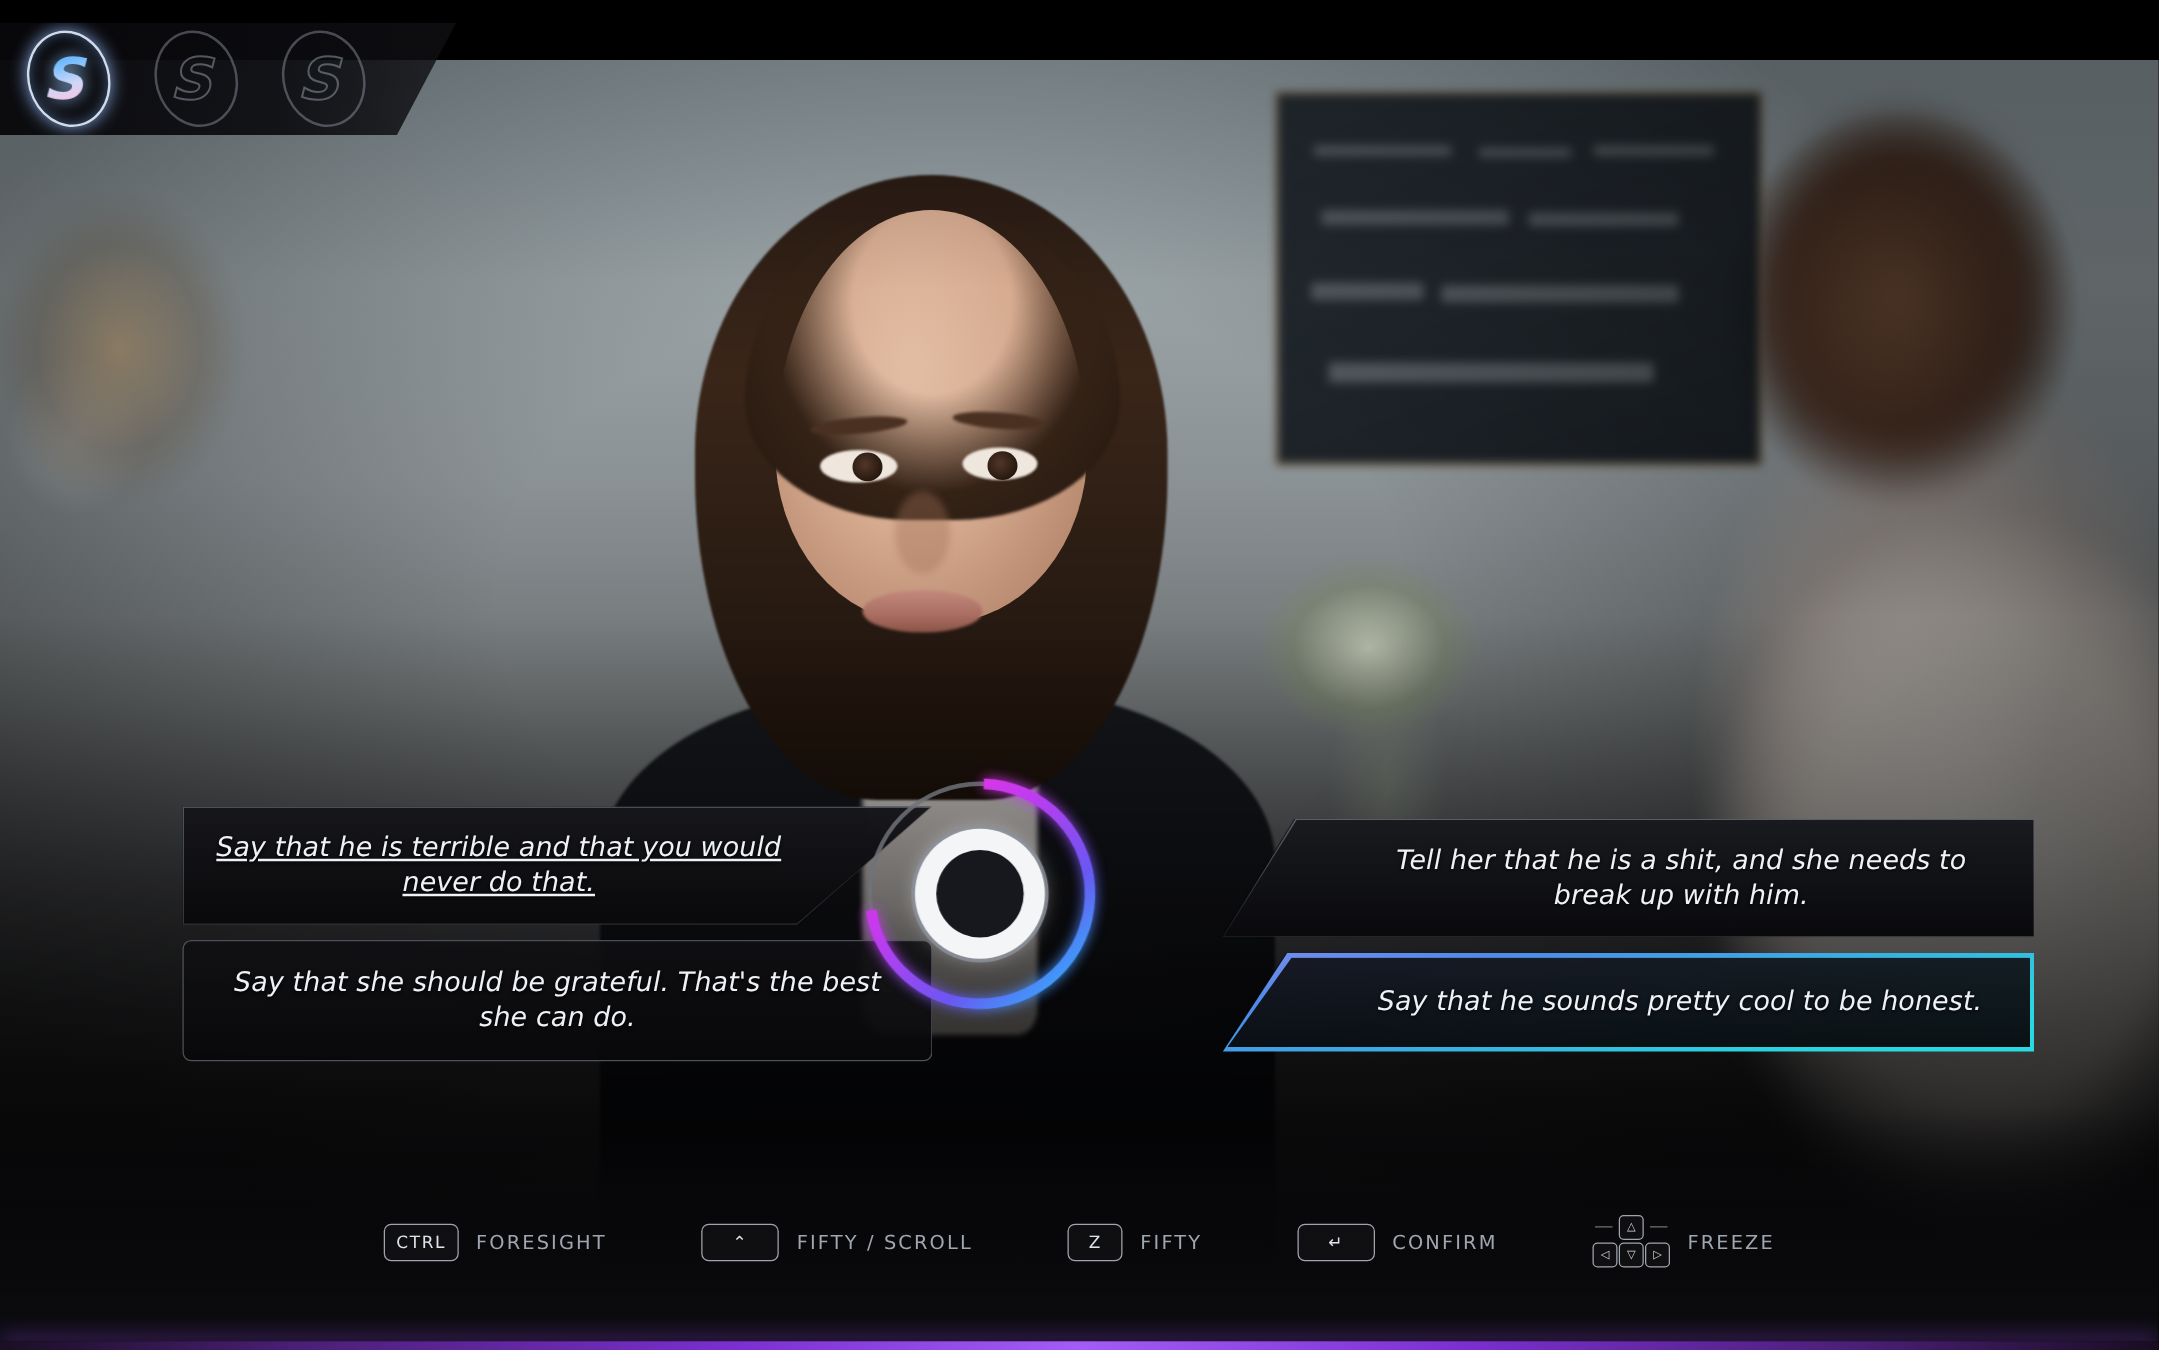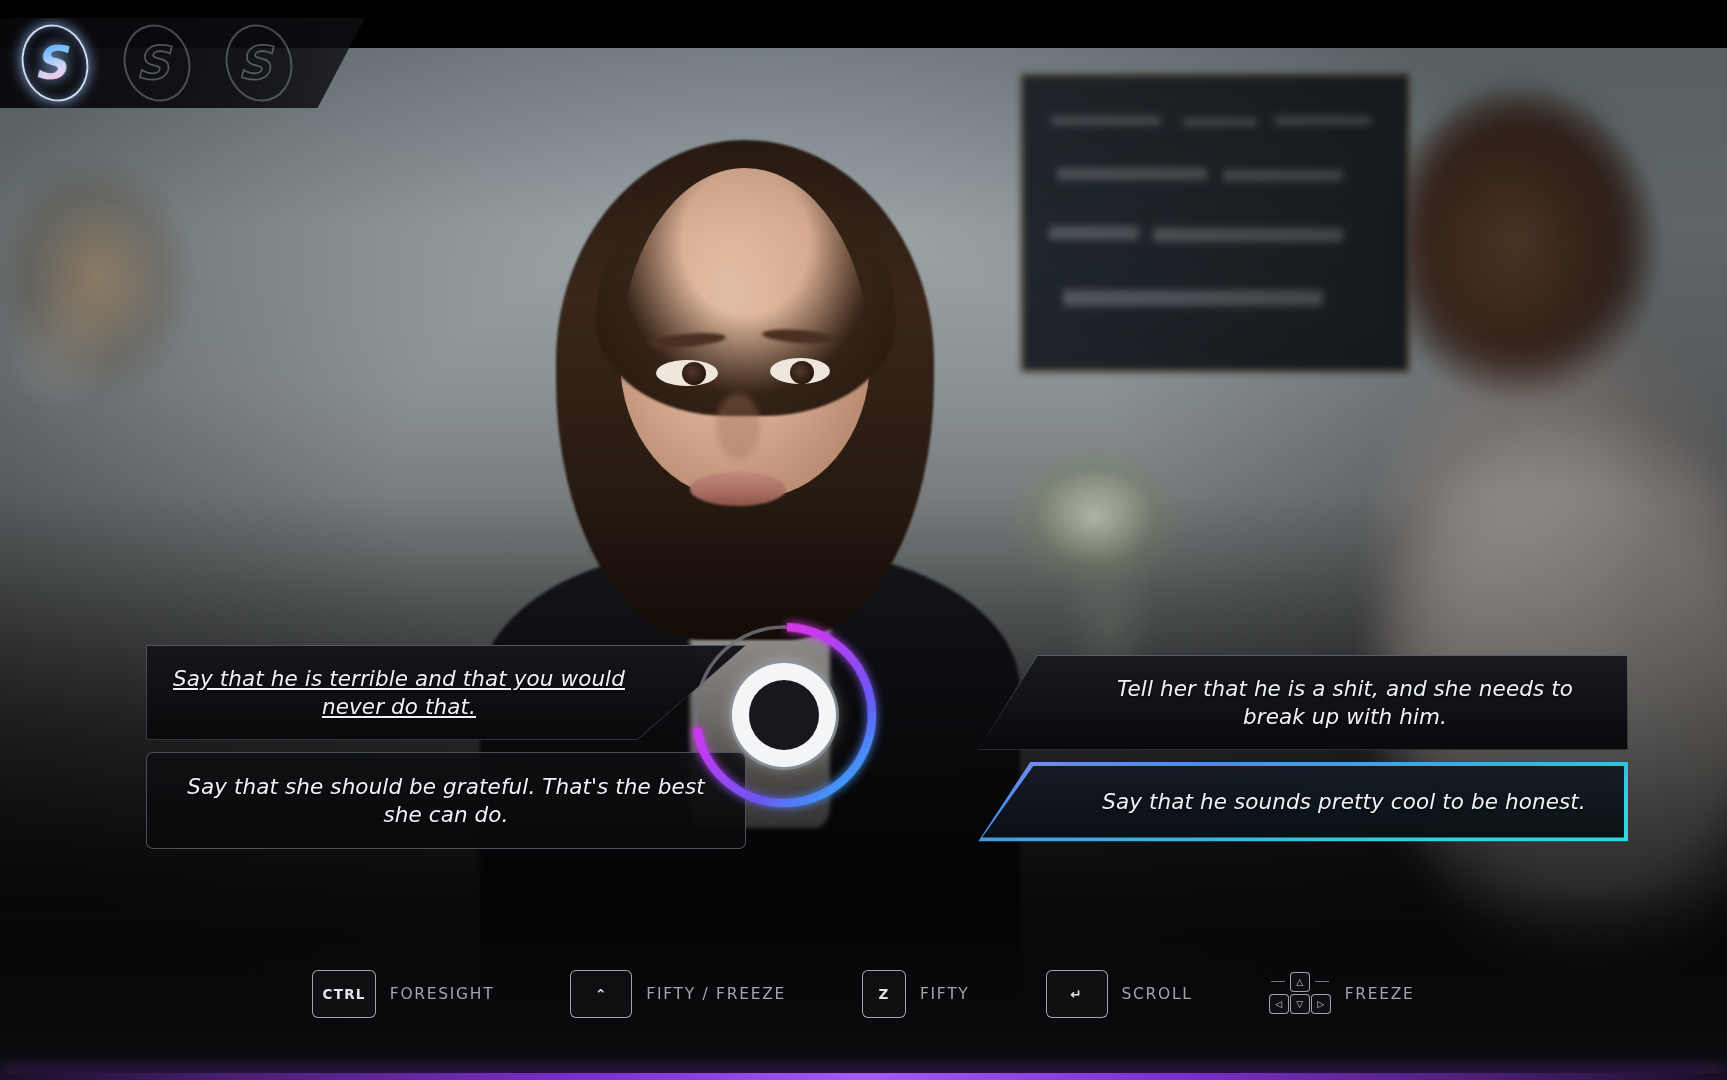--- a/index.html
+++ b/index.html
@@ -231,24 +231,24 @@
     background:#17181d;
   }
 
   
   .hints{
     position:absolute; left:0; bottom:50px; width:100%; height:72px; z-index:44;
     display:flex; align-items:center; justify-content:center; gap:76px;
   }
   .hint{ display:flex; align-items:center; gap:14px; }
   .key{
-    min-width:44px; height:48px; padding:0 9px;
+    min-width:44px; height:30px; padding:0 9px;
     border:1.5px solid rgba(196,203,214,.80); border-radius:6px;
     display:flex; align-items:center; justify-content:center;
-    color:#dfe4ec; font-size:13.5px; font-weight:700; letter-spacing:1.3px;
+    color:#dfe4ec; font-size:13.5px; font-weight:400; letter-spacing:1.3px;
     background:rgba(255,255,255,.03);
   }
   .key.wide{ min-width:62px; }
   .hint-label{
     color:#9fa6b1; font-size:15.5px; letter-spacing:1.7px; font-weight:400;
   }
   .dpad{ position:relative; width:62px; height:44px; }
   .dpad .k{
     position:absolute; width:20px; height:20px;
     border:1.4px solid rgba(196,203,214,.80); border-radius:4px;
@@ -353,29 +353,29 @@
     <div class="hub"></div>
   </div>
 
   <div class="hints">
     <div class="hint">
       <div class="key">CTRL</div>
       <div class="hint-label">FORESIGHT</div>
     </div>
     <div class="hint">
       <div class="key wide">⌃</div>
-      <div class="hint-label">FIFTY / FREEZE</div>
+      <div class="hint-label">FIFTY / SCROLL</div>
     </div>
     <div class="hint">
       <div class="key">Z</div>
       <div class="hint-label">FIFTY</div>
     </div>
     <div class="hint">
       <div class="key wide">↵</div>
-      <div class="hint-label">SCROLL</div>
+      <div class="hint-label">CONFIRM</div>
     </div>
     <div class="hint">
       <div class="dpad">
         <div class="bar l"></div>
           <div class="bar r"></div>
         <div class="k up">△</div>
         <div class="k left">◁</div>
         <div class="k down">▽</div>
         <div class="k right">▷</div>
       </div>

